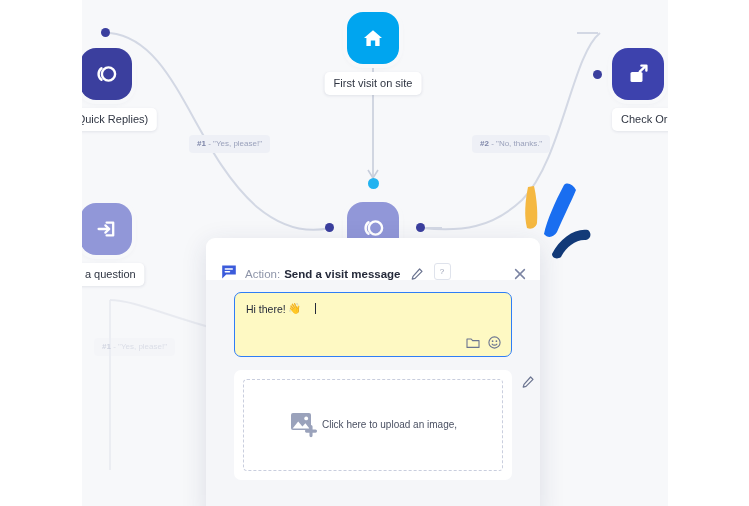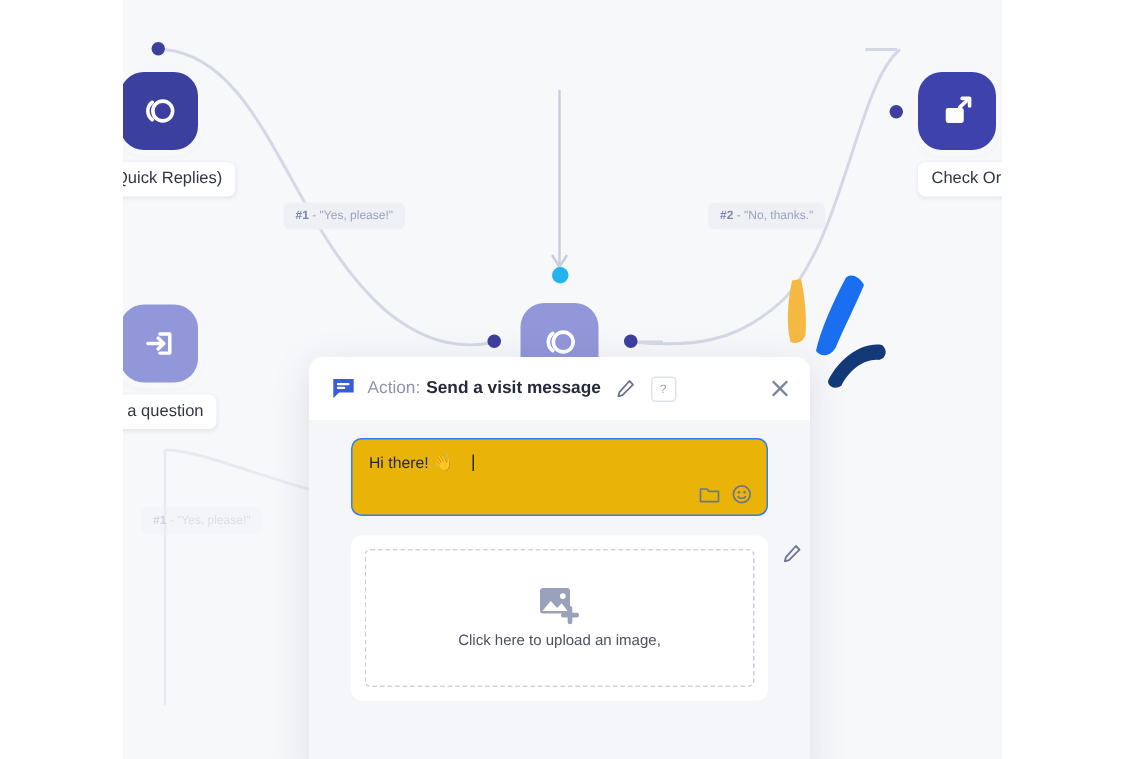--- a/index.html
+++ b/index.html
@@ -58,54 +58,54 @@
   #brush{position:absolute;left:516px;top:178px;width:88px;height:82px;}
 
   
   #panel{
     position:absolute;left:206px;top:238px;width:334px;height:280px;
     background:#ffffff;border-radius:9px 9px 0 0;
     box-shadow:0 6px 26px rgba(40,50,90,.13);
     overflow:hidden;
   }
   #panel-head{
-    height:42px;display:flex;align-items:center;gap:8px;
+    height:42px;display:flex;align-items:flex-end;gap:8px;
     padding:0 14px 0 15px;
   }
   .head-icon{width:16px;height:16px;flex:0 0 auto;}
   .head-label{font-size:11.5px;color:#8e95a9;}
   .head-title{font-size:11.5px;color:#252a3a;font-weight:bold;margin-left:-4px;}
   .head-pencil{width:12px;height:12px;margin-left:2px;}
   .help-btn{
     width:15px;height:15px;border:1px solid #dfe3ec;border-radius:3px;
     display:flex;align-items:center;justify-content:center;
     font-size:8px;color:#9aa1b5;margin-left:3px;
   }
   .head-x{margin-left:auto;width:12px;height:12px;}
 
   #panel-body{
     position:absolute;left:0;right:0;top:42px;bottom:0;
     background:#f5f6f9;padding:12px 28px 0 28px;
   }
   .msg-box{
-    background:#eab308;border:1.5px solid #2f7df6;border-radius:7px;
-    height:52px;padding:9px 11px 0 11px;position:relative;box-sizing:border-box;
+    background:#fef9c3;border:1.5px solid #2f7df6;border-radius:7px;
+    height:65px;padding:9px 11px 0 11px;position:relative;box-sizing:border-box;
   }
   .msg-text{font-size:10.5px;color:#252a3a;display:flex;align-items:center;gap:3px;}
   .caret{display:inline-block;width:1px;height:11px;background:#252a3a;margin-left:10px;}
   .msg-tools{position:absolute;right:10px;bottom:7px;display:flex;gap:8px;align-items:center;}
   .msg-tools svg{display:block;}
 
   .upload-card{
     margin-top:13px;background:#ffffff;border-radius:7px;
     padding:9px;box-sizing:border-box;height:110px;position:relative;
   }
   .dropzone{
     border:1.5px dashed #c9cede;border-radius:4px;height:100%;
-    display:flex;flex-direction:column;align-items:center;justify-content:center;gap:3px;
+    display:flex;flex-direction:row;align-items:center;justify-content:center;gap:3px;
     box-sizing:border-box;
   }
   .dz-text{font-size:10px;color:#4b5163;text-align:center;line-height:1.35;}
   .side-pencil{position:absolute;right:-22px;top:6px;width:12px;height:12px;}
 </style>
 </head>
 <body>
 
 <div id="stage">
 
@@ -139,20 +139,28 @@
     <div class="node" style="left:-2px;top:48px;">
       <div class="tile tile-indigo">
         <svg width="26" height="26" viewBox="0 0 26 26">
           <circle cx="15.5" cy="13" r="6.6" fill="none" stroke="#ffffff" stroke-width="2.4"></circle>
           <path d="M 8.5 7.2 A 7.2 7.2 0 0 0 8.5 18.8" fill="none" stroke="#ffffff" stroke-width="2.4" stroke-linecap="round"></path>
         </svg>
       </div>
       <div class="caption">n (Quick Replies)</div>
     </div>
 
+    <div class="node" style="left:265px;top:12px;">
+      <div class="tile tile-blue">
+        <svg width="24" height="24" viewBox="0 0 24 24">
+          <path d="M 12 4.2 L 21 12 L 18.6 12 L 18.6 20 L 14.2 20 L 14.2 14.6 L 9.8 14.6 L 9.8 20 L 5.4 20 L 5.4 12 L 3 12 Z" fill="#ffffff"></path>
+        </svg>
+      </div>
+      <div class="caption">First visit on site</div>
+    </div>
 
     <div class="node" style="left:530px;top:48px;">
       <div class="tile tile-indigo2">
         <svg width="26" height="26" viewBox="0 0 26 26">
           <rect x="5.5" y="11" width="12" height="10" rx="1.6" fill="#ffffff"></rect>
           <path d="M 14.8 10.6 L 20.6 5.2" stroke="#ffffff" stroke-width="2.4" stroke-linecap="round"></path>
           <path d="M 16.4 4.6 L 21.4 4.6 L 21.4 9.6" fill="none" stroke="#ffffff" stroke-width="2.4" stroke-linecap="round" stroke-linejoin="round"></path>
         </svg>
       </div>
       <div class="caption" style="left:auto;transform:none;">Check Order S</div>

